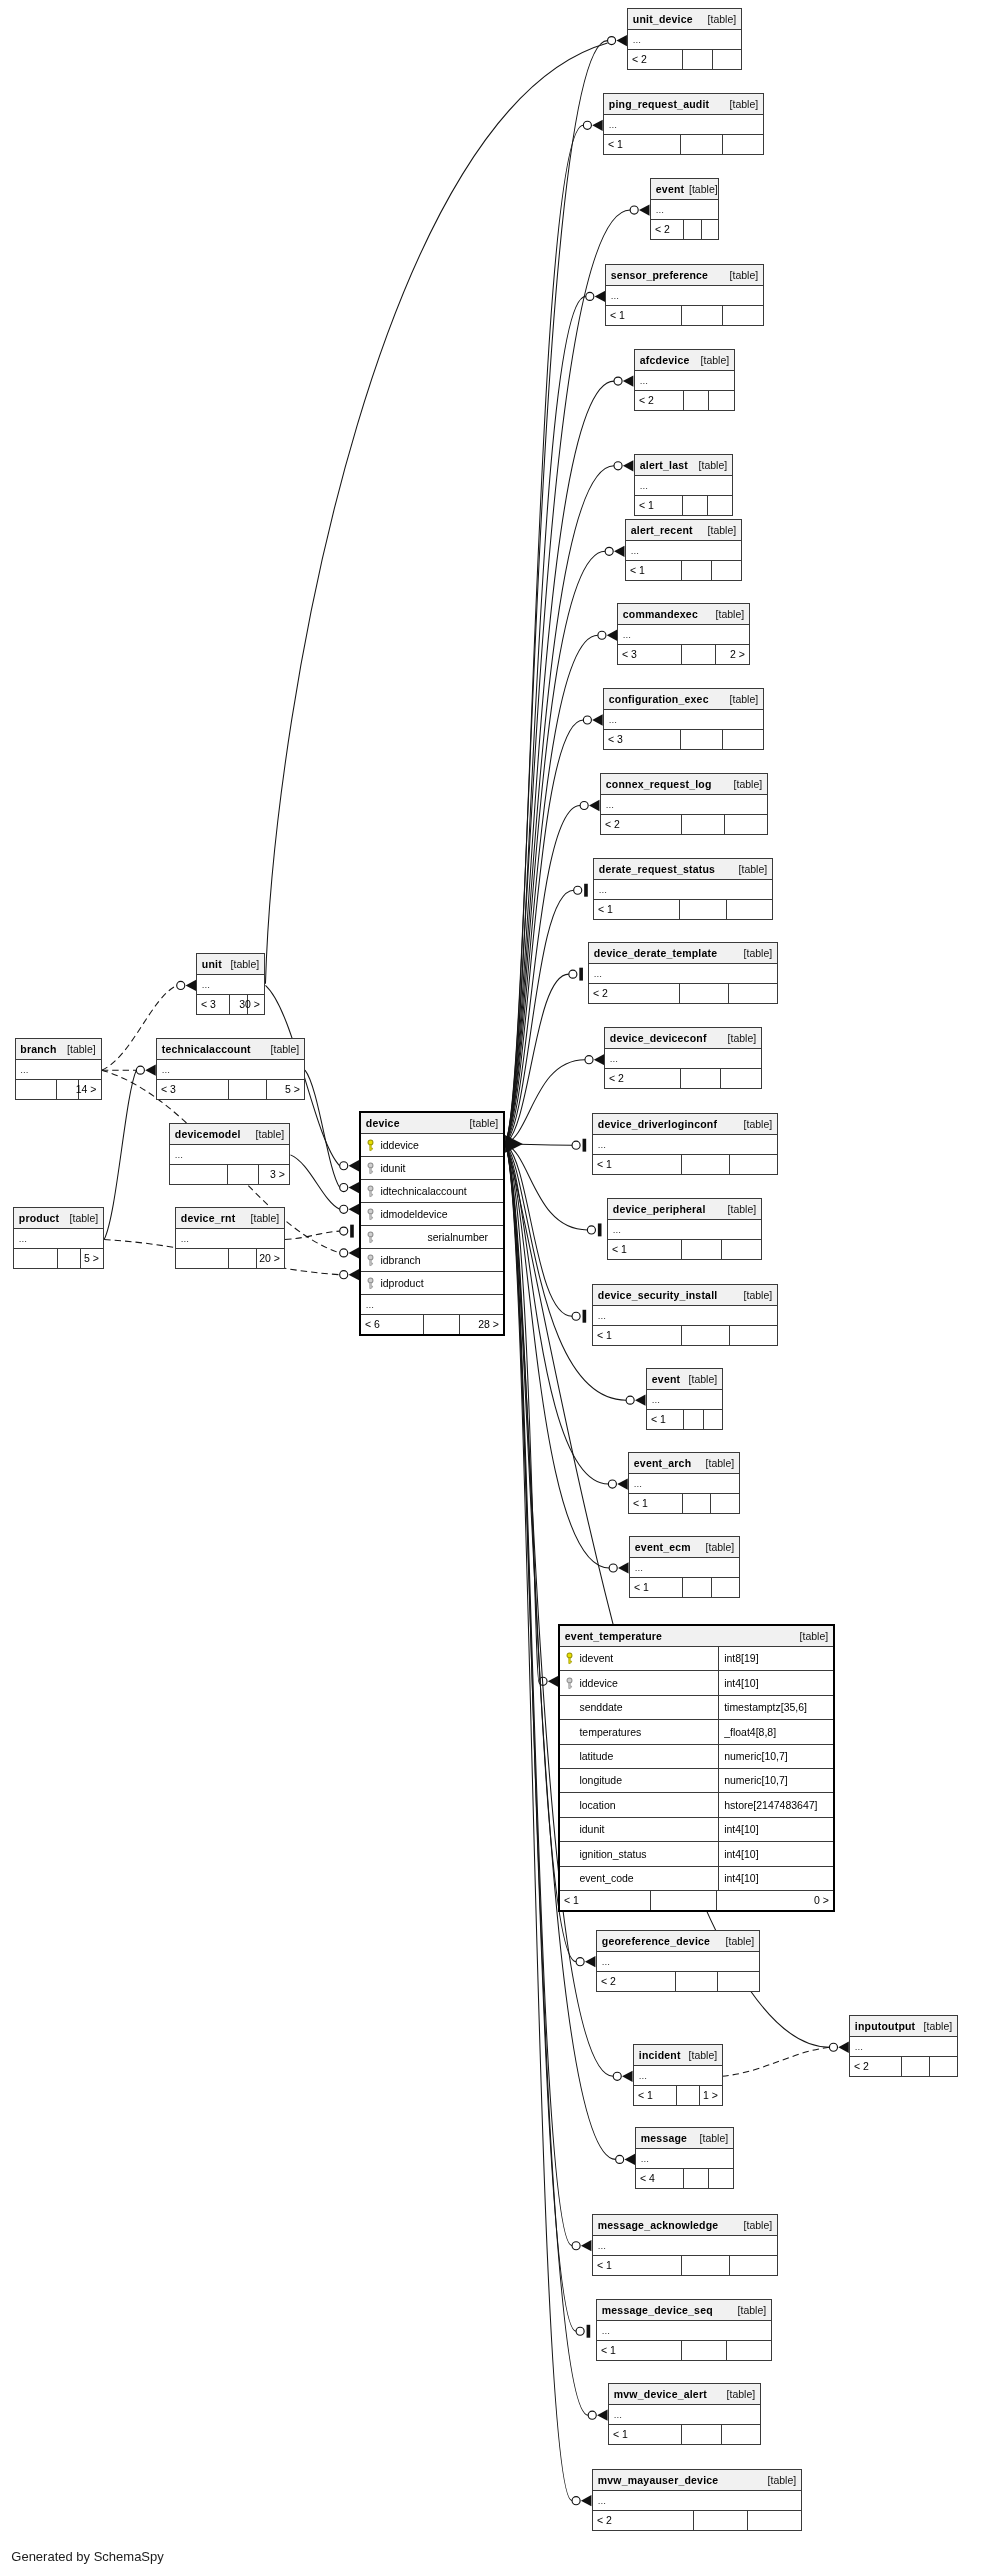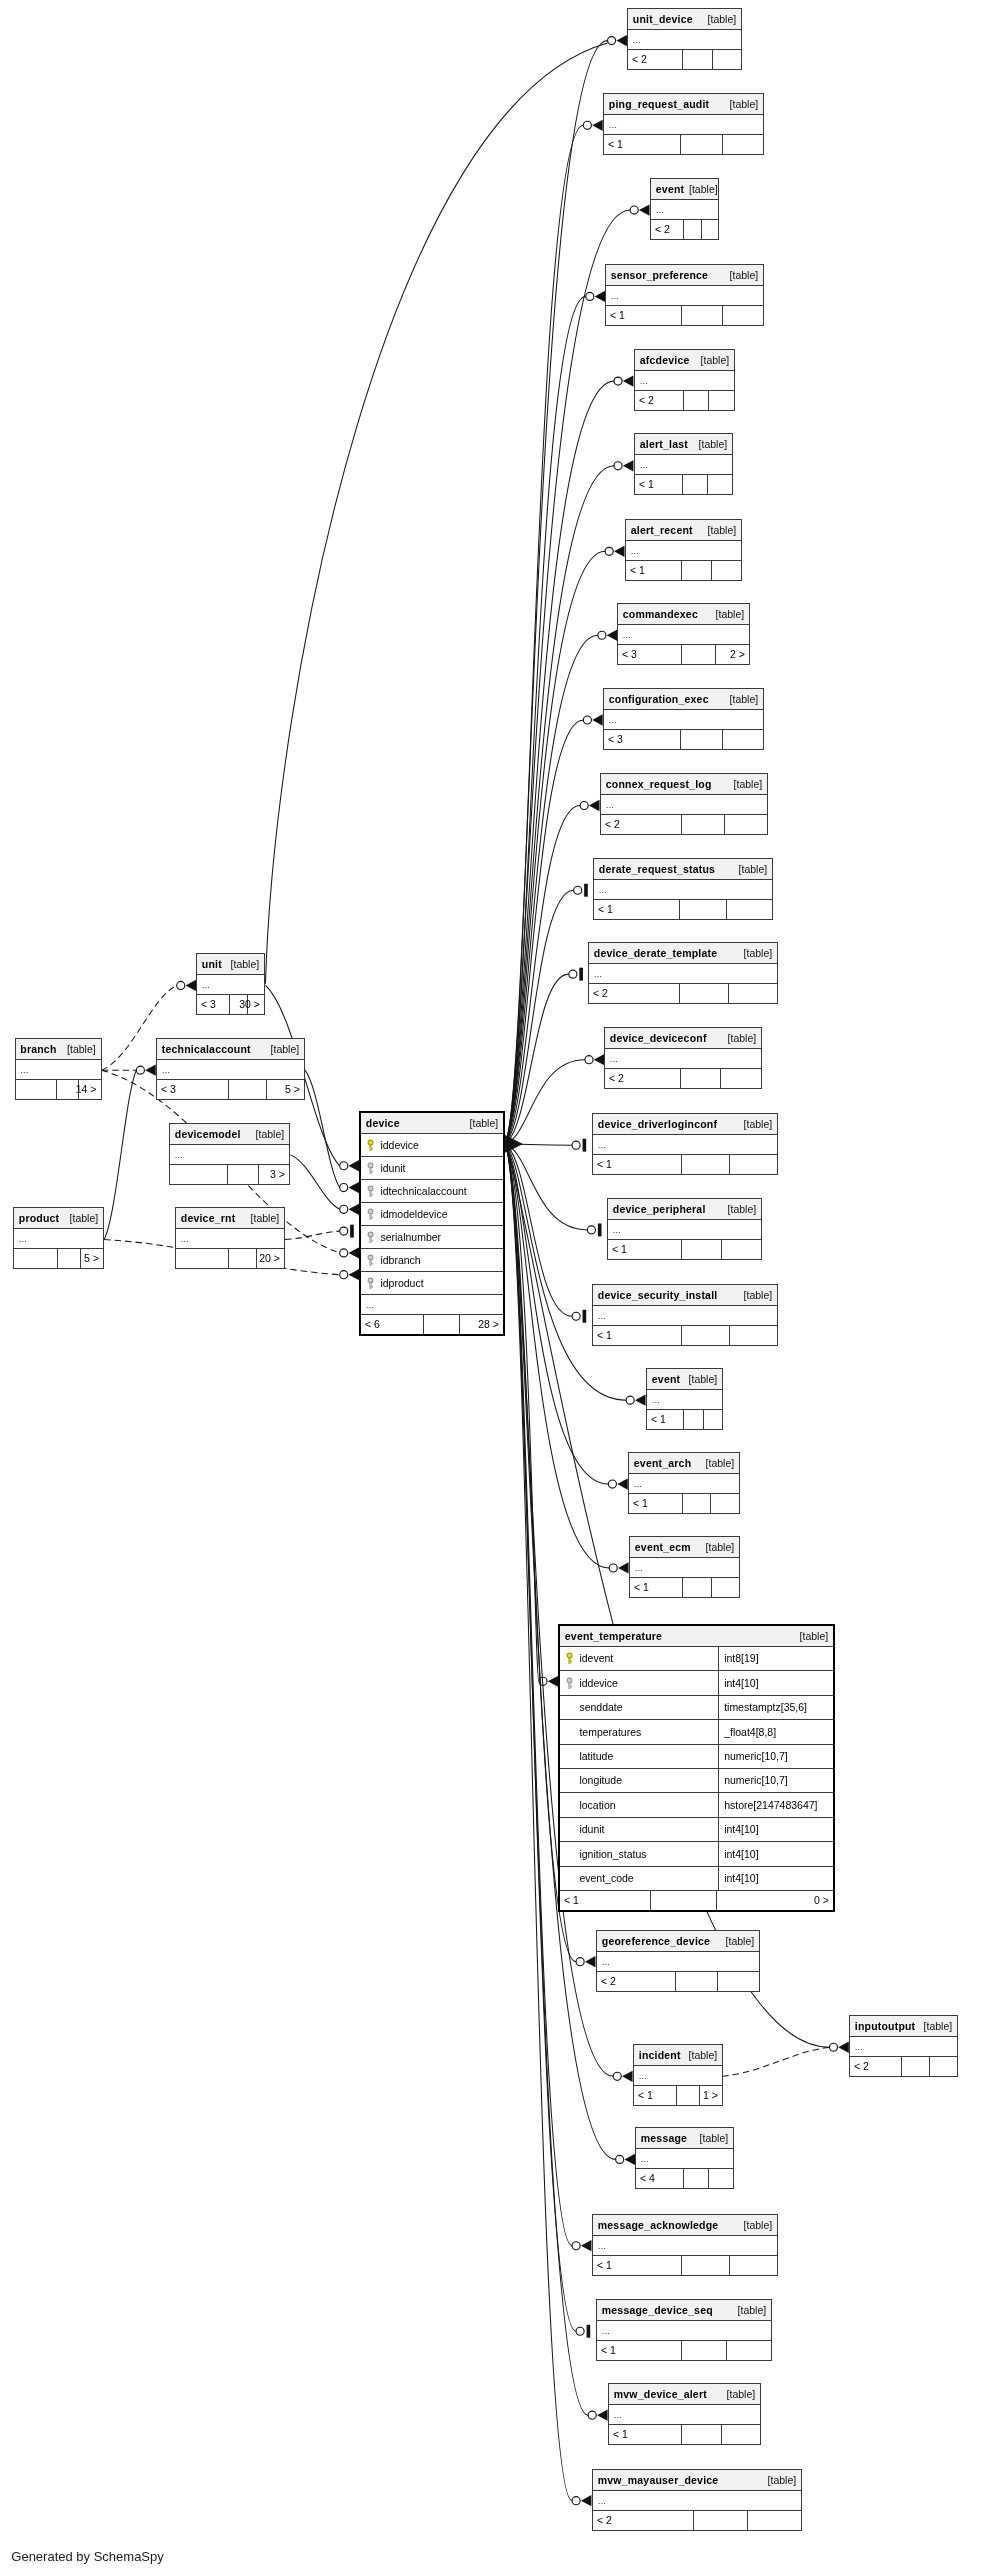--- a/index.html
+++ b/index.html
@@ -281,21 +281,21 @@
     </div>
     <div class="tbody">
           <div class="dots-row">...</div>
         </div>
     <div class="tfoot">
       <span class="fcell left" style="width: 48%;">&lt; 2</span>
       <span class="fcell mid" style="width: 26%;"></span>
       <span class="fcell right" style="width: 26%;"></span>
     </div>
   </div>
-      <div class="tbox" style="left: 634px; top: 433px; width: 99px;">
+      <div class="tbox" style="left: 634px; top: 454px; width: 99px;">
     <div class="trow-title">
       <span class="tname">alert_last</span>
       <span class="ttag">[table]</span>
     </div>
     <div class="tbody">
           <div class="dots-row">...</div>
         </div>
     <div class="tfoot">
       <span class="fcell left" style="width: 48%;">&lt; 1</span>
       <span class="fcell mid" style="width: 26%;"></span>
@@ -817,21 +817,21 @@
               <span class="keysp">
                 <svg width="9" height="13" viewBox="0 0 11 16">
                   <circle cx="5.5" cy="4.2" r="3" fill="#cfcfcf" stroke="#8d8d8d" stroke-width="1.3"></circle>
                   <path d="M4.6 6.8 L4.6 14.2 L6.4 14.2 L6.4 12.6 L8 12.6 L8 11.2 L6.4 11.2 L6.4 6.8 Z" fill="#cfcfcf" stroke="#8d8d8d" stroke-width="0.8"></path>
                 </svg>
               </span>
               <span class="cname">idmodeldevice</span>
             </span>
           </div>
           <div class="col-row">
-            <span class="namecell" style="display: flex; align-items: center; flex: 1 1 0%;">
+            <span class="namecell" style="display: flex; align-items: center; flex: 1 1 0%; gap: 47px;">
               <span class="keysp">
                 <svg width="9" height="13" viewBox="0 0 11 16">
                   <circle cx="5.5" cy="4.2" r="3" fill="#cfcfcf" stroke="#8d8d8d" stroke-width="1.3"></circle>
                   <path d="M4.6 6.8 L4.6 14.2 L6.4 14.2 L6.4 12.6 L8 12.6 L8 11.2 L6.4 11.2 L6.4 6.8 Z" fill="#cfcfcf" stroke="#8d8d8d" stroke-width="0.8"></path>
                 </svg>
               </span>
               <span class="cname">serialnumber</span>
             </span>
           </div>
           <div class="col-row">

